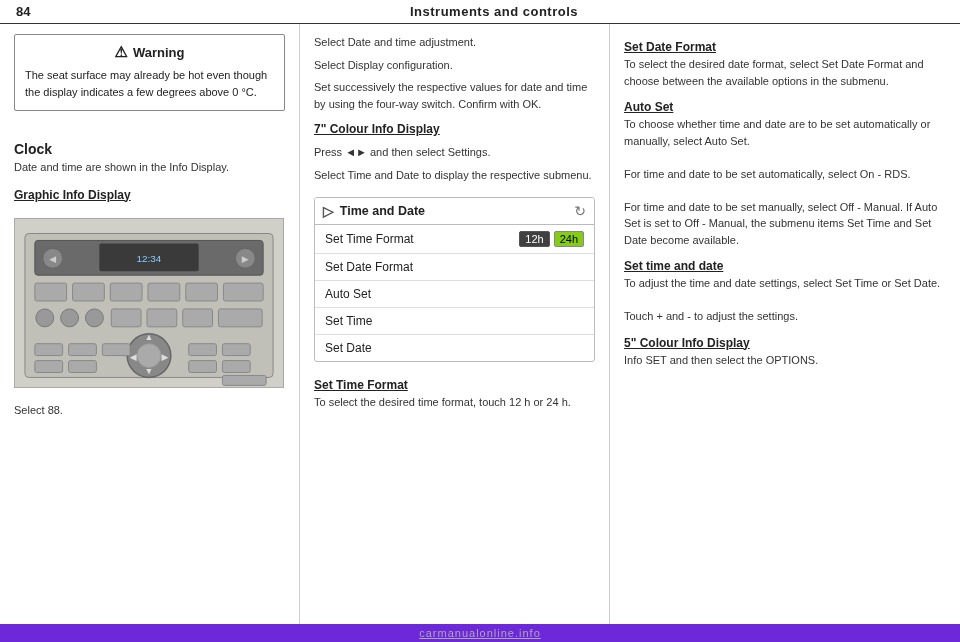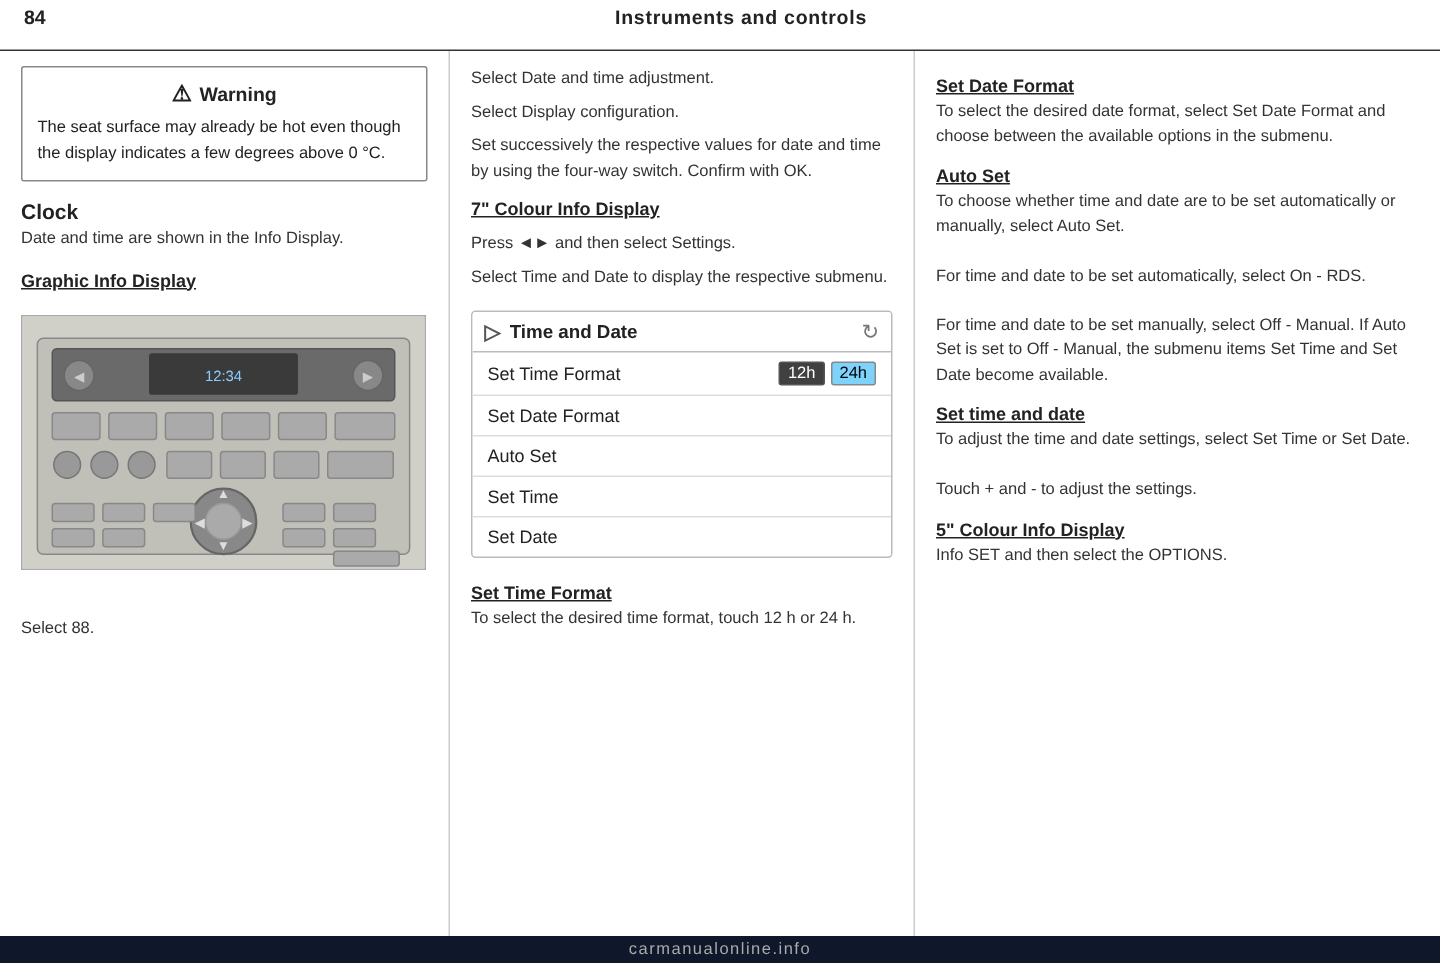--- a/index.html
+++ b/index.html
@@ -17,21 +17,21 @@
       width: 960px;
       height: 642px;
       display: flex;
       flex-direction: column;
     }
 
     .page-header {
       display: flex;
       align-items: flex-end;
       border-bottom: 1.5px solid #333;
-      padding: 4px 16px 14px 16px;
+      padding: 4px 16px 4px 16px;
     }
     .page-number {
       font-size: 13px;
       font-weight: bold;
       min-width: 28px;
     }
     .page-title {
       font-size: 13px;
       font-weight: bold;
       flex: 1;
@@ -72,21 +72,21 @@
     }
     .warning-text {
       font-size: 11px;
       line-height: 1.5;
       color: #222;
     }
 
     .section-heading {
       font-size: 14px;
       font-weight: bold;
-      margin-top: 0;
+      margin-top: 18px;
       margin-bottom: 2px;
     }
     .section-text {
       font-size: 11px;
       line-height: 1.5;
       color: #333;
     }
     .sub-heading {
       font-size: 12px;
       font-weight: bold;
@@ -108,21 +108,21 @@
     }
 
     .car-panel-svg {
       width: 270px;
       height: 170px;
     }
 
     .select-label {
       font-size: 11px;
       color: #333;
-      margin-top: 19px;
+      margin-top: 2px;
     }
 
     
     .col-middle {
       width: 310px;
       border-right: 1px solid #ccc;
       padding: 10px 14px 10px 14px;
       display: flex;
       flex-direction: column;
       gap: 6px;
@@ -161,21 +161,21 @@
       border-bottom: none;
     }
     .time-format-btns {
       display: flex;
       gap: 4px;
     }
     .time-btn {
       border: 1px solid #888;
       padding: 1px 5px;
       font-size: 11px;
-      background: #7dd3fc;
+      background: #84cc16;
       cursor: pointer;
       border-radius: 2px;
     }
     .time-btn.active {
       background: #404040;
       color: #fff;
       border-color: #555;
     }
 
     
@@ -202,22 +202,23 @@
 
     .watermark {
       position: absolute;
       bottom: 0;
       left: 0;
       right: 0;
       text-align: center;
       font-size: 11px;
       color: #aaa;
       padding: 3px 0;
-      background: #0f172a;
+      background: #6d28d9;
       letter-spacing: 1px;
+      text-decoration: underline;
     }
   </style>
 </head>
 <body>
 
 <div class="page-container">
 
   <div class="page-header">
     <span class="page-number">84</span>
     <span class="page-title">Instruments and controls</span>

